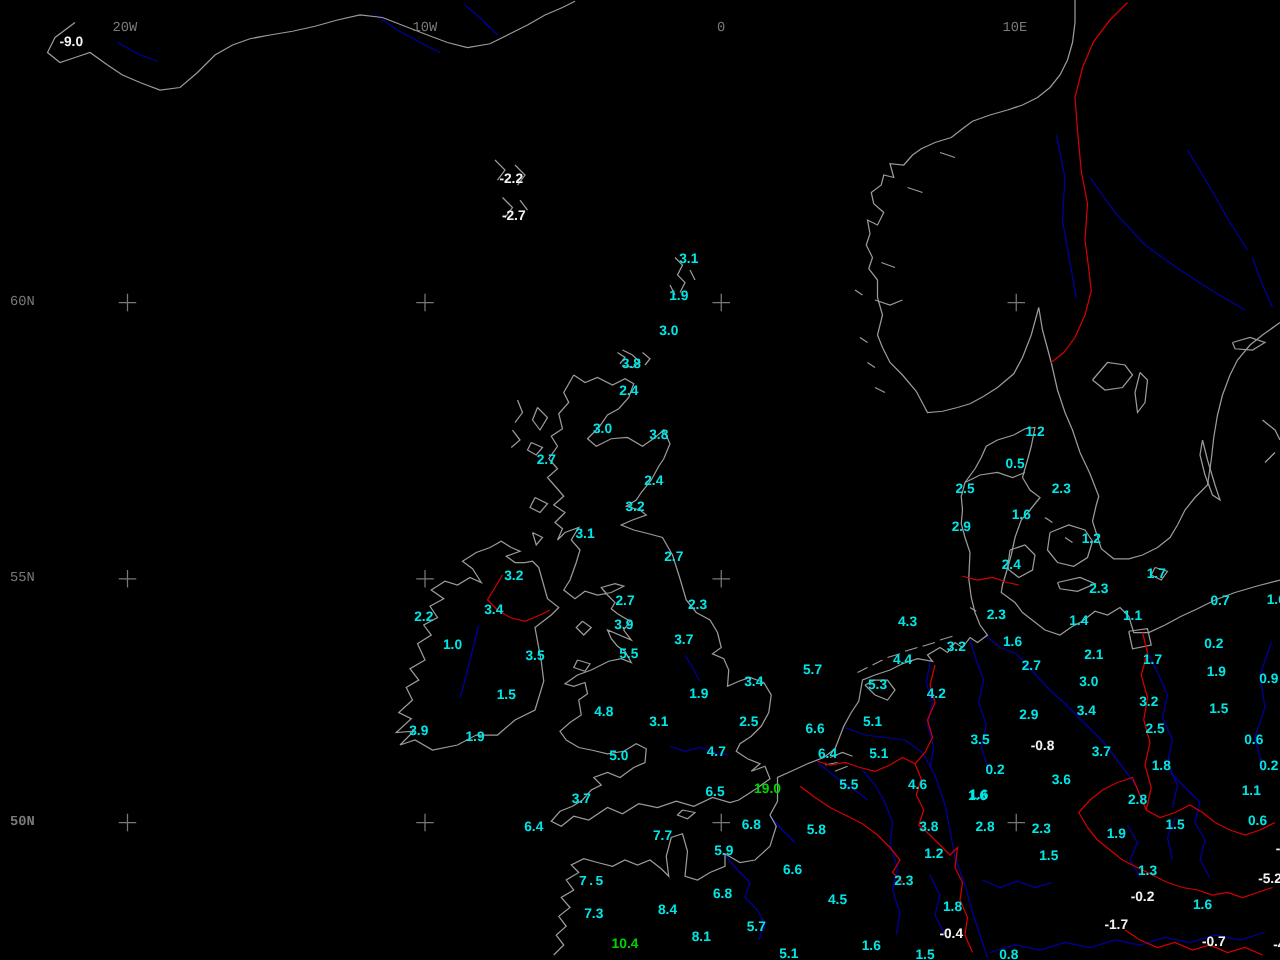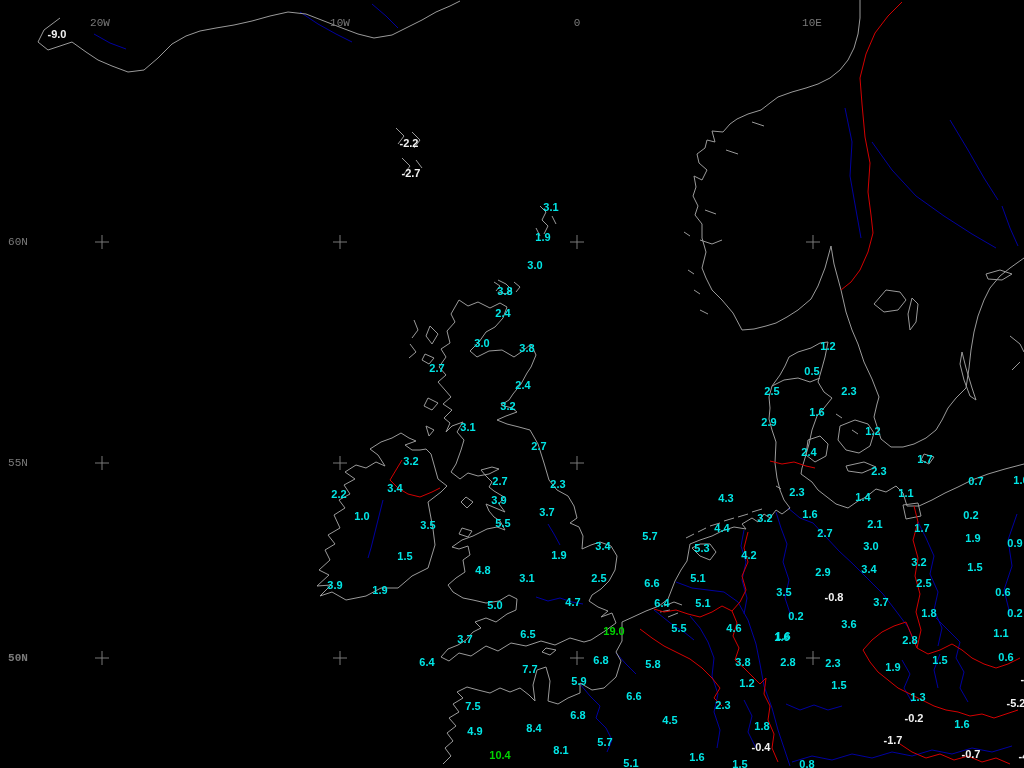--- a/index.html
+++ b/index.html
@@ -129,21 +129,21 @@
       <div class="station cyan" style="left: 547px; top: 512px;">3.7</div>
       <div class="station cyan" style="left: 503px; top: 523px;">5.5</div>
       <div class="station cyan" style="left: 650px; top: 536px;">5.7</div>
       <div class="station cyan" style="left: 603px; top: 546px;">3.4</div>
       <div class="station cyan" style="left: 559px; top: 555px;">1.9</div>
       <div class="station cyan" style="left: 483px; top: 570px;">4.8</div>
       <div class="station cyan" style="left: 527px; top: 578px;">3.1</div>
       <div class="station cyan" style="left: 599px; top: 578px;">2.5</div>
       <div class="station cyan" style="left: 495px; top: 605px;">5.0</div>
       <div class="station cyan" style="left: 573px; top: 602px;">4.7</div>
-      <div class="station cyan" style="left: 528px; top: 634px;">6.5</div>
+      <div class="station cyan" style="left: 572px; top: 634px;">6.5</div>
       <div class="station cyan" style="left: 465px; top: 639px;">3.7</div>
       <div class="station cyan" style="left: 427px; top: 662px;">6.4</div>
       <div class="station cyan" style="left: 652px; top: 583px;">6.6</div>
       <div class="station cyan" style="left: 698px; top: 578px;">5.1</div>
       <div class="station cyan" style="left: 662px; top: 603px;">6.4</div>
       <div class="station cyan" style="left: 703px; top: 603px;">5.1</div>
       <div class="station cyan" style="left: 679px; top: 628px;">5.5</div>
       <div class="station cyan" style="left: 734px; top: 628px;">4.6</div>
       <div class="station cyan" style="left: 702px; top: 548px;">5.3</div>
       <div class="station cyan" style="left: 722px; top: 528px;">4.4</div>
@@ -157,22 +157,22 @@
       <div class="station cyan" style="left: 723px; top: 705px;">2.3</div>
       <div class="station cyan" style="left: 747px; top: 683px;">1.2</div>
       <div class="station cyan" style="left: 762px; top: 726px;">1.8</div>
       <div class="station cyan" style="left: 670px; top: 720px;">4.5</div>
       <div class="station cyan" style="left: 634px; top: 696px;">6.6</div>
       <div class="station cyan" style="left: 653px; top: 664px;">5.8</div>
       <div class="station cyan" style="left: 530px; top: 669px;">7.7</div>
       <div class="station cyan" style="left: 579px; top: 681px;">5.9</div>
       <div class="station cyan" style="left: 601px; top: 660px;">6.8</div>
       <div class="station cyan" style="left: 578px; top: 715px;">6.8</div>
-      <div class="station cyan" style="left: 473px; top: 706px;">7.5</div>
-      <div class="station cyan" style="left: 475px; top: 731px;">4.9</div>
+      <div class="station cyan" style="left: 473px; top: 706px; font-family: Liberation Mono, monospace;">7.5</div>
+      <div class="station cyan" style="left: 475px; top: 731px;">7.3</div>
       <div class="station cyan" style="left: 534px; top: 728px;">8.4</div>
       <div class="station cyan" style="left: 561px; top: 750px;">8.1</div>
       <div class="station cyan" style="left: 605px; top: 742px;">5.7</div>
       <div class="station cyan" style="left: 631px; top: 763px;">5.1</div>
       <div class="station cyan" style="left: 697px; top: 757px;">1.6</div>
       <div class="station cyan" style="left: 740px; top: 764px;">1.5</div>
       <div class="station cyan" style="left: 807px; top: 764px;">0.8</div>
       <div class="station cyan" style="left: 797px; top: 492px;">2.3</div>
       <div class="station cyan" style="left: 810px; top: 514px;">1.6</div>
       <div class="station cyan" style="left: 825px; top: 533px;">2.7</div>

